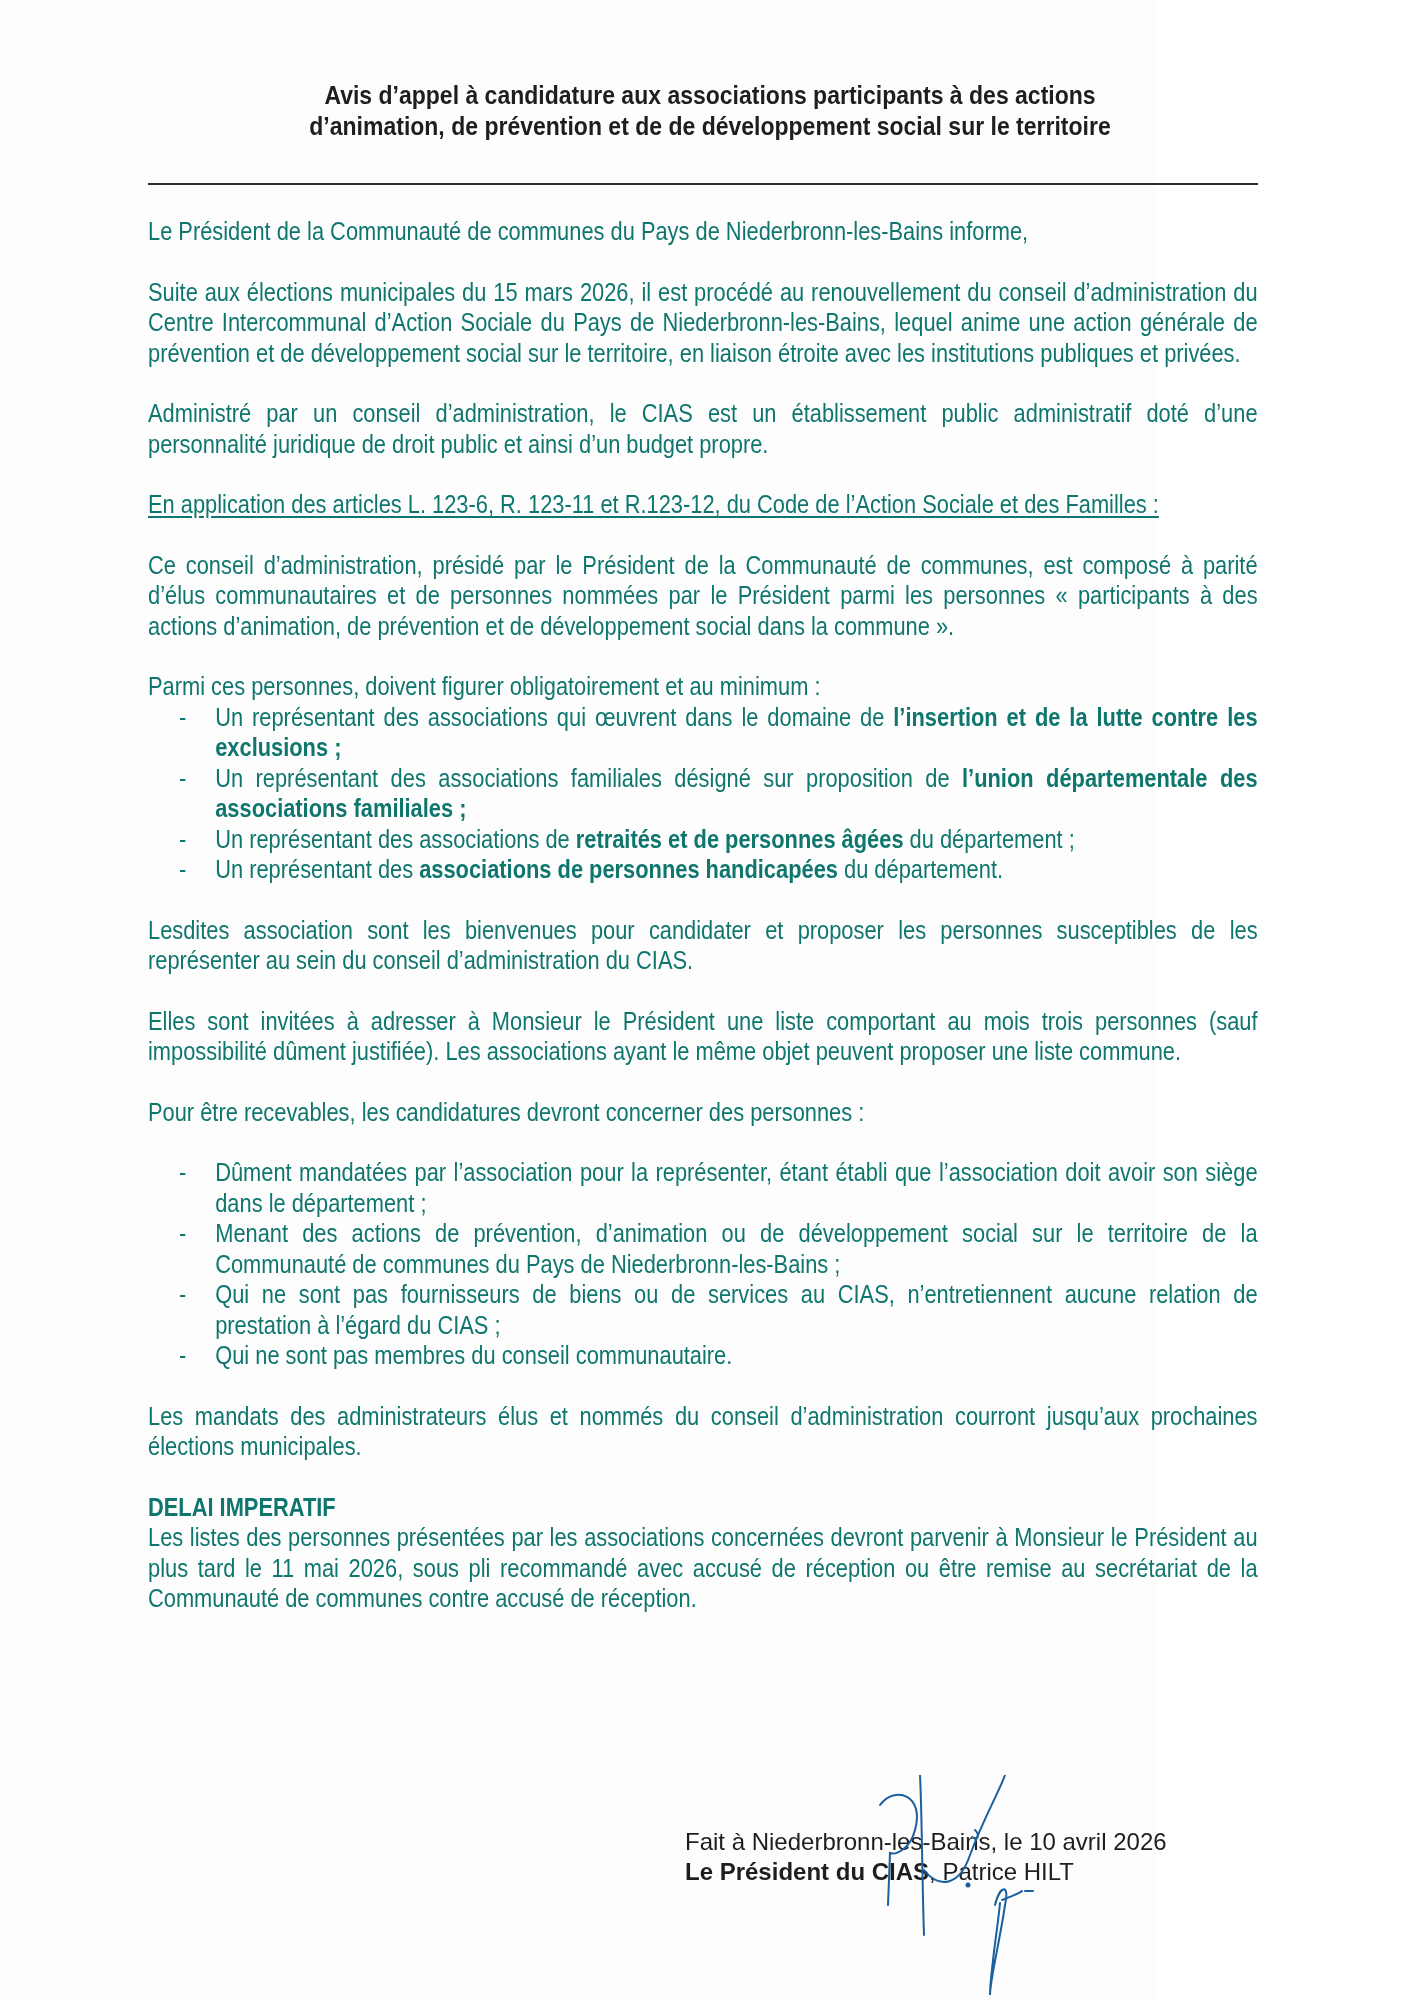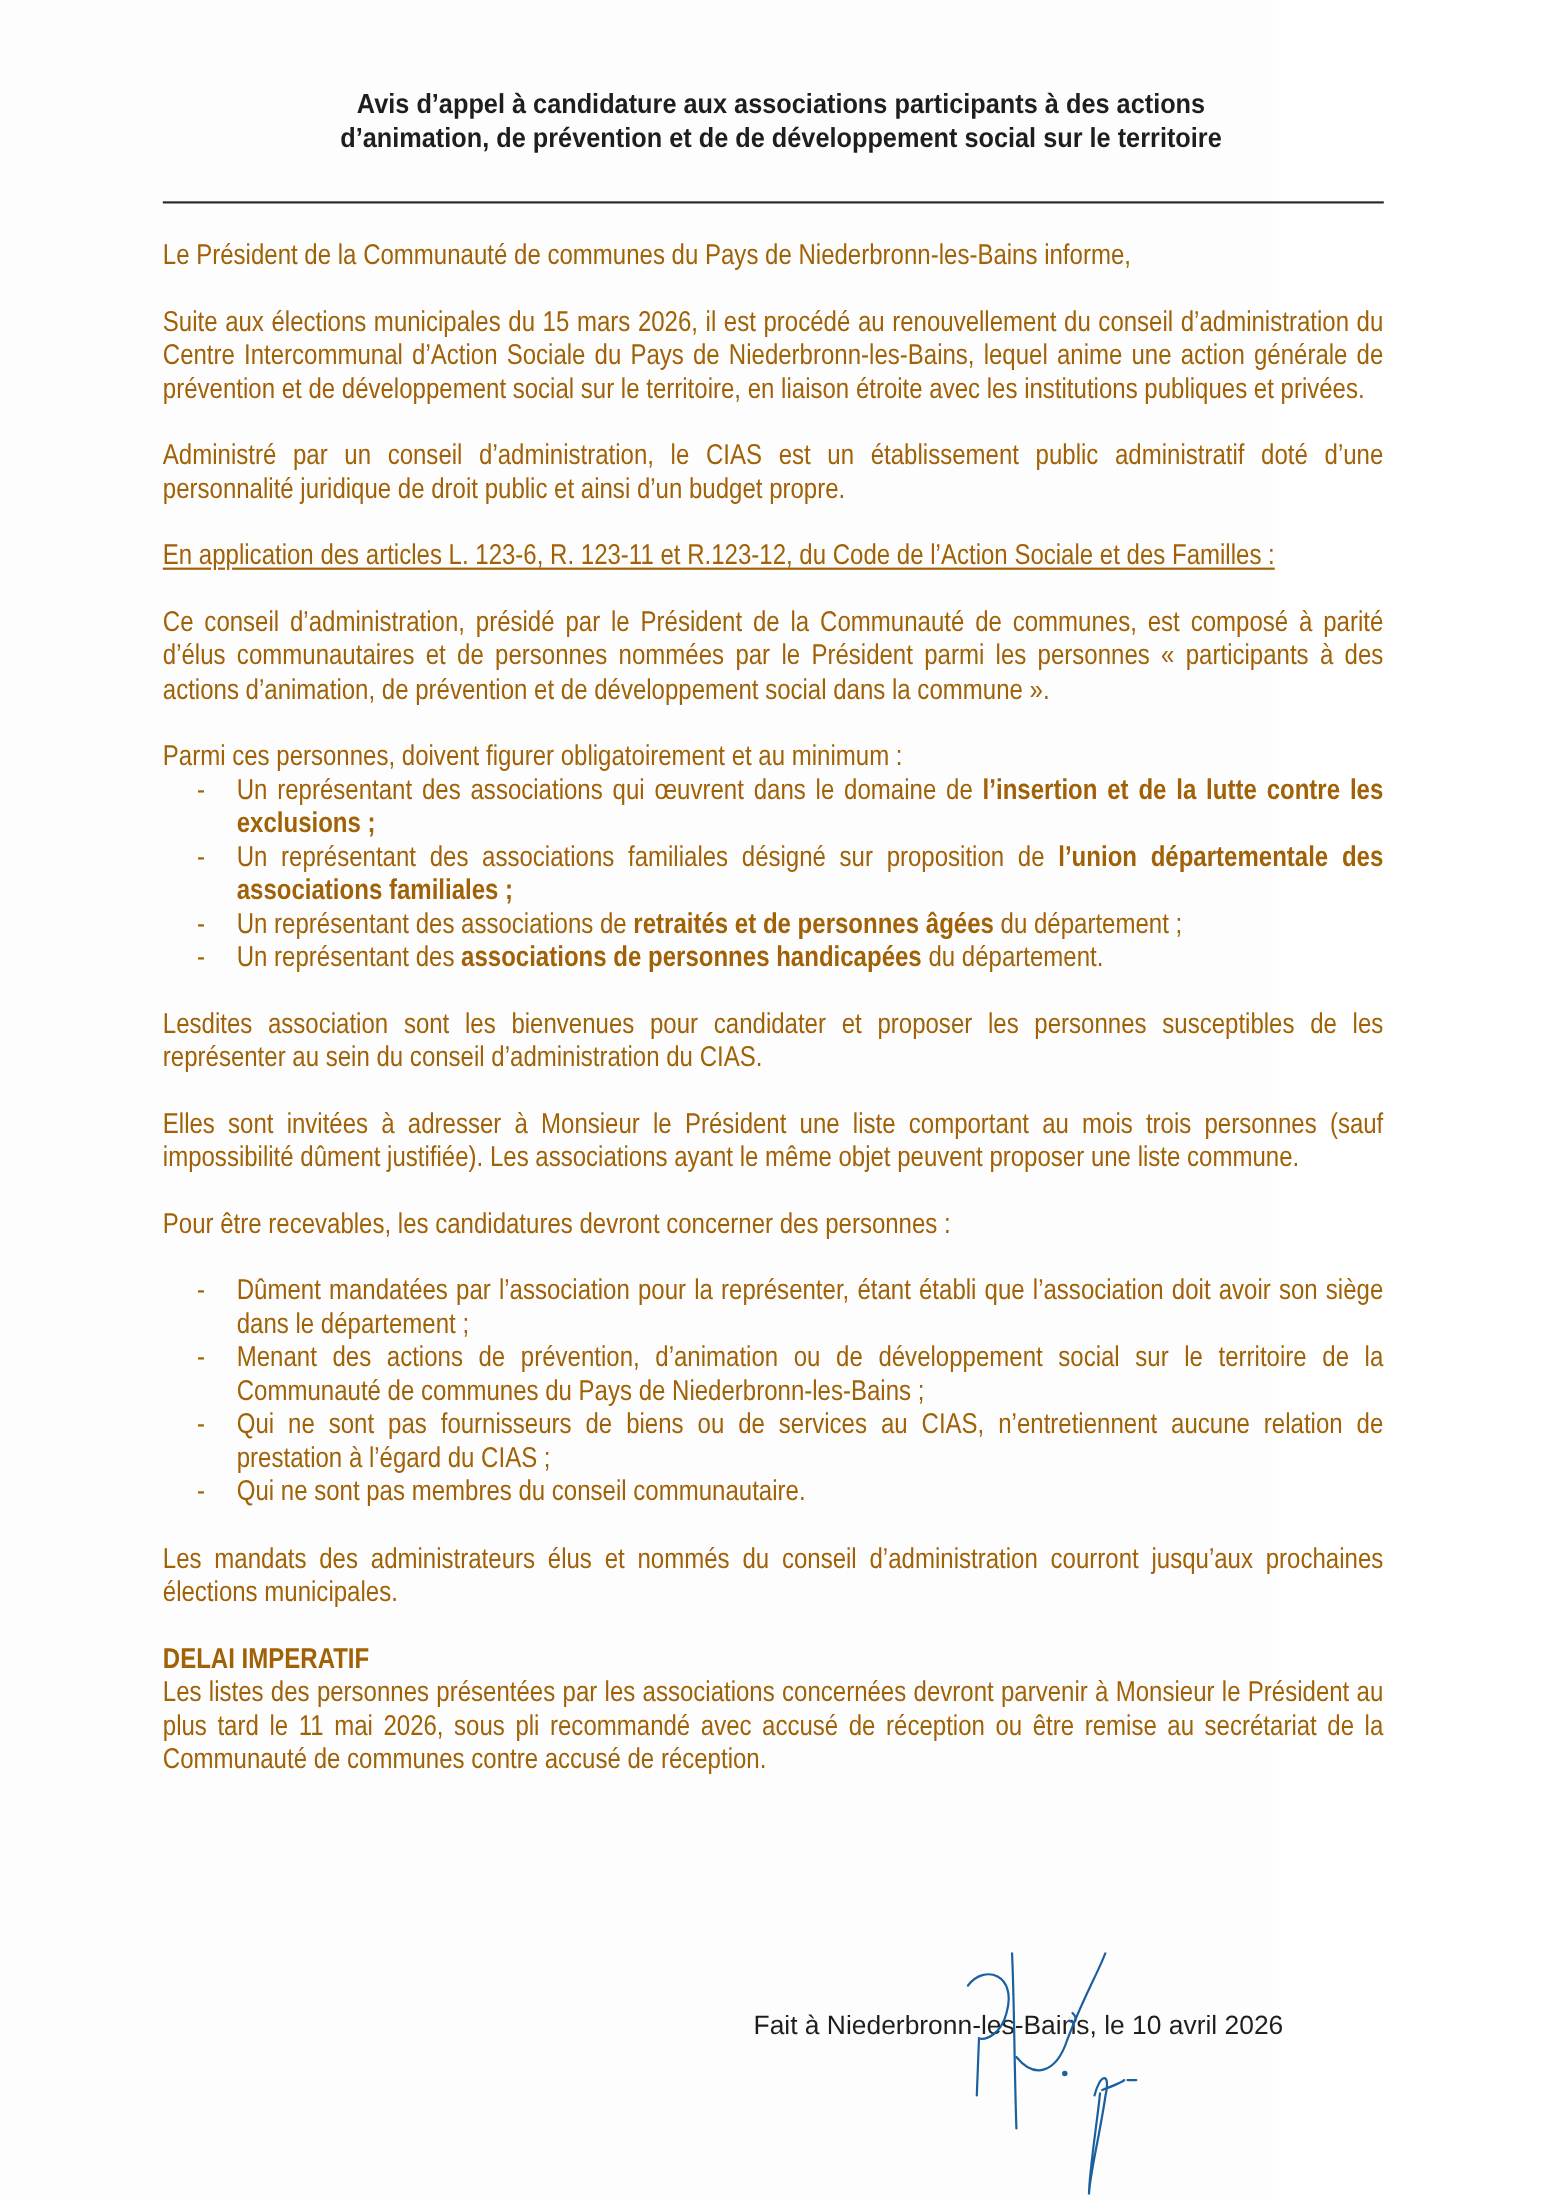--- a/index.html
+++ b/index.html
@@ -7,21 +7,21 @@
   .page { position: absolute; left: 0; top: 0; width: 1157px; height: 2000px; background: #fdfdfd; }
   .title {
     position: absolute; left: 150px; top: 80px; width: 1120px; text-align: center;
     font-family: "Liberation Sans", sans-serif; font-weight: bold; font-size: 25px; line-height: 31px;
     transform: scaleX(0.92); transform-origin: center top; color: #1e1e1e;
   }
   .rule { position: absolute; left: 148px; top: 183px; width: 1110px; height: 2px; background: #2b2b2b; }
   .body {
     position: absolute; left: 148px; top: 216px; width: 1110px;
     font-family: "Liberation Sans Narrow", "Liberation Sans", sans-serif;
-    font-size: 26px; line-height: 30.5px; color: #a16207;
+    font-size: 26px; line-height: 30.5px; color: #0f766e;
   }
   .body p { margin: 0; text-align: justify; }
   .narrow { display: block; transform: scaleX(0.84); transform-origin: left top; width: 119%; }
   .gap { height: 30px; }
   .u { text-decoration: underline; text-underline-offset: 3px; }
   ul.dash { list-style: none; margin: 0; padding: 0; }
   ul.dash li { position: relative; padding-left: 80px; text-align: justify; }
   ul.dash li .bullet { position: absolute; left: 37px; top: 0; }
   b { font-weight: bold; }
   .sig {
@@ -76,20 +76,21 @@
       <div class="gap"></div>
       <p>Les mandats des administrateurs élus et nommés du conseil d’administration courront jusqu’aux prochaines élections municipales.</p>
       <div class="gap"></div>
       <p><b>DELAI IMPERATIF</b></p>
       <p>Les listes des personnes présentées par les associations concernées devront parvenir à Monsieur le Président au plus tard le 11 mai 2026, sous pli recommandé avec accusé de réception ou être remise au secrétariat de la Communauté de communes contre accusé de réception.</p>
     </span>
   </div>
 
   <div class="sig">
     <div>Fait à Niederbronn-les-Bains, le 10 avril 2026</div>
+    <div><b>Le Président du CIAS</b><span>, Patrice HILT</span></div>
   </div>
 
   <svg class="signature" viewBox="0 0 300 225">
     <g fill="none" stroke="#1a5fa0" stroke-width="2" stroke-linecap="round">
       <path d="M30 30 C 45 10, 75 20, 65 55 C 60 75, 45 80, 40 78 L 38 130"></path>
       <path d="M70 0 C 72 40, 72 100, 74 160"></path>
       <path d="M74 95 C 90 115, 110 110, 120 80 C 135 40, 150 15, 155 0"></path>
       <path d="M125 55 C 130 60, 128 66, 122 62"></path>
       <path d="M145 130 C 150 110, 160 108, 155 130 C 150 165, 140 205, 140 220 C 140 200, 148 150, 150 128"></path>
       <path d="M152 125 C 165 120, 170 118, 172 116"></path>

